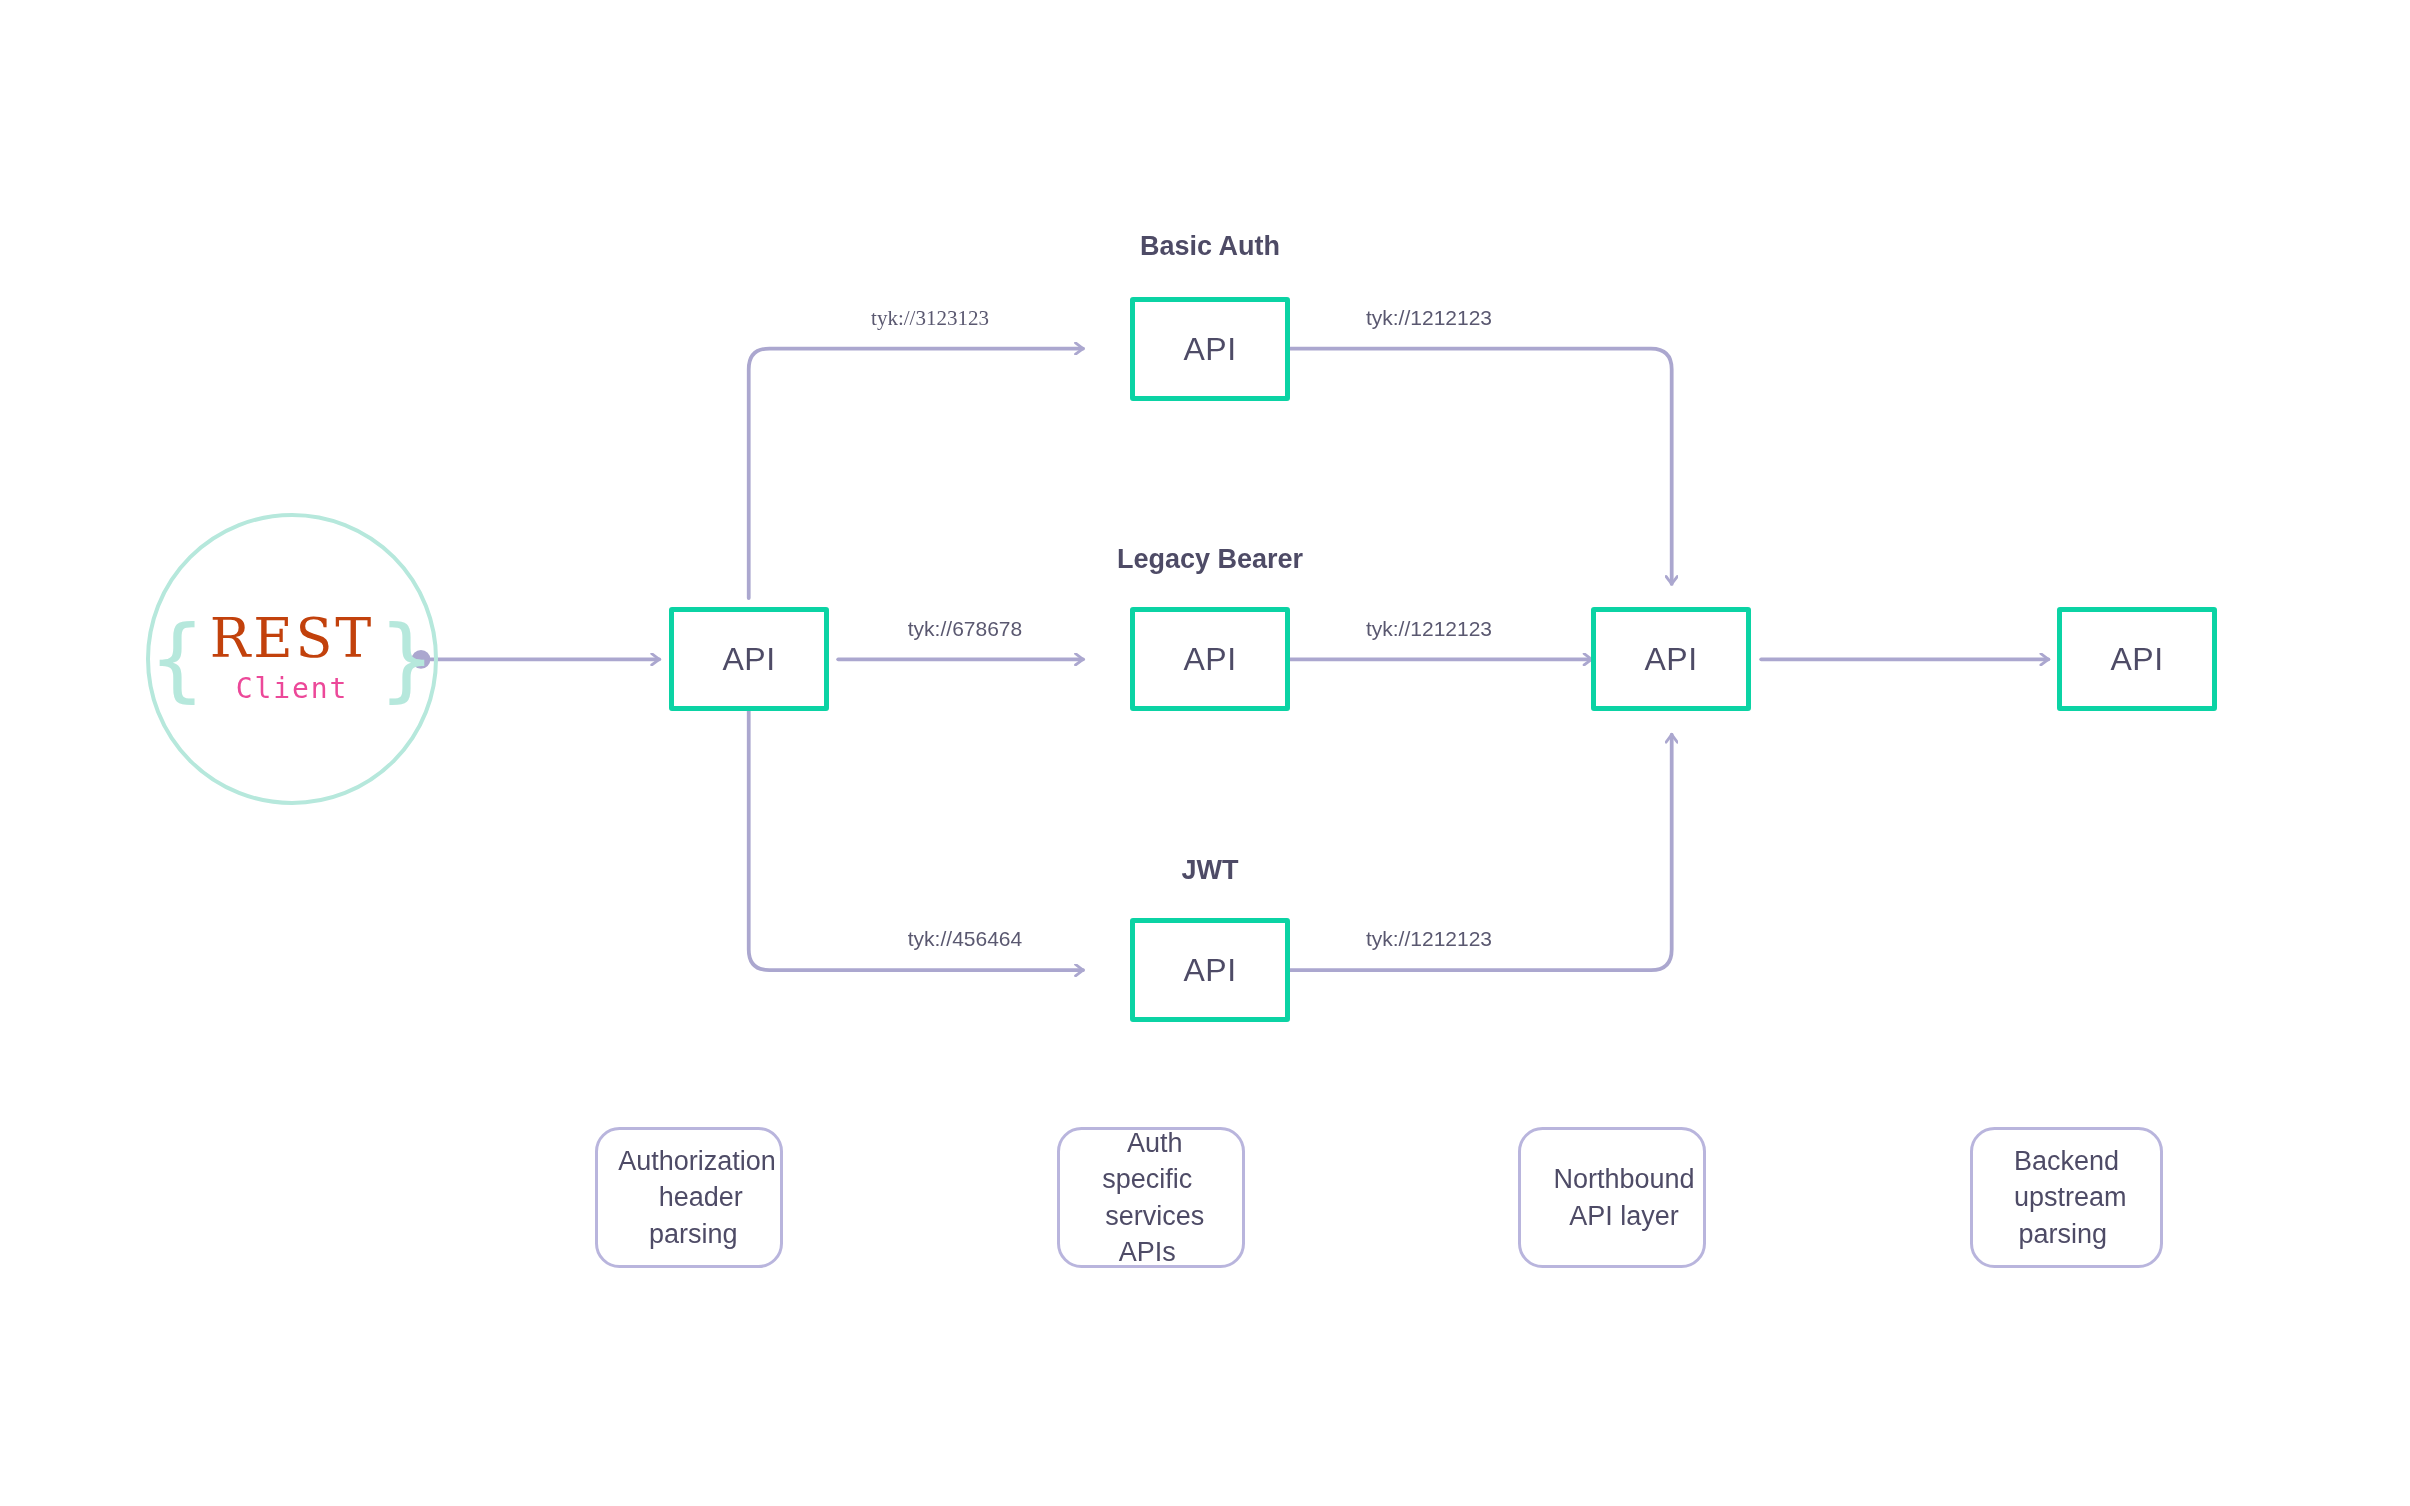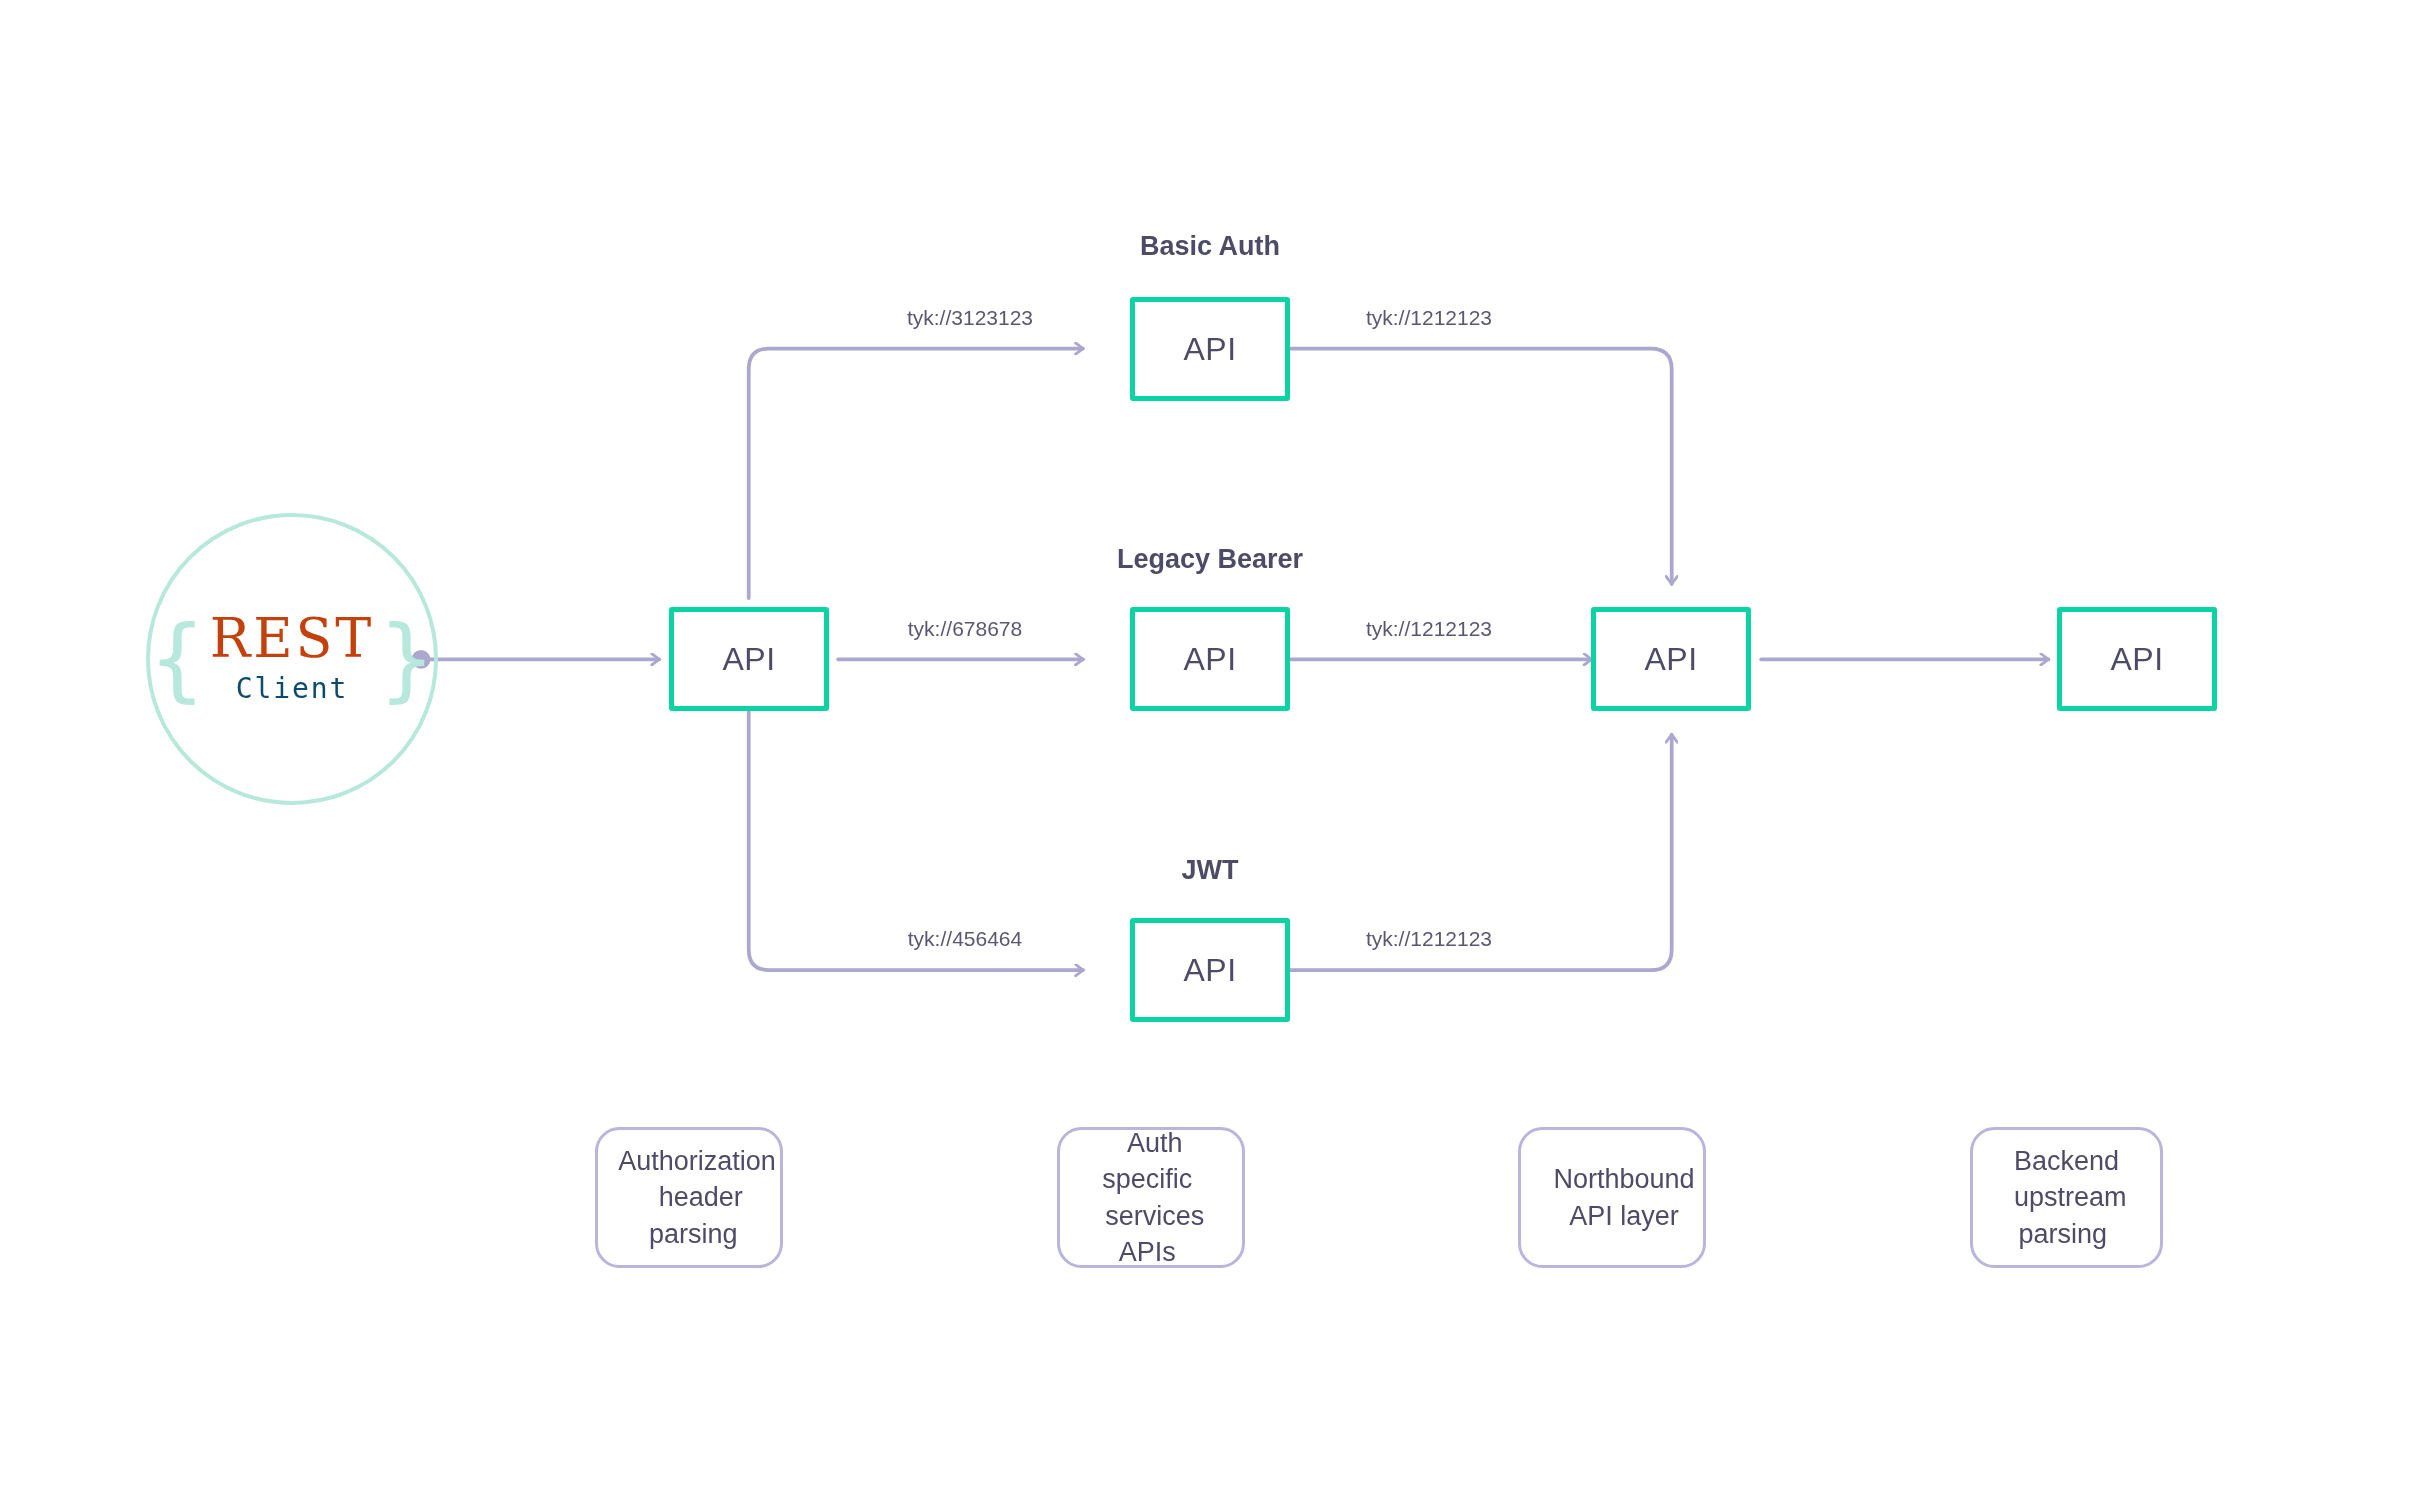--- a/index.html
+++ b/index.html
@@ -67,21 +67,21 @@
     font-family: "DejaVu Serif", serif;
     font-size: 54px;
     letter-spacing: 2.8px;
     color: #c2410c;
     line-height: 1.05;
   }
   .rest-sub {
     font-family: "DejaVu Sans Mono", monospace;
     font-size: 28px;
     letter-spacing: 1.9px;
-    color: #0c4a6e;
+    color: #ec4899;
     line-height: 1.3;
     margin-top: 3.8px;
   }
 
   
   .api-node {
     position: absolute;
     width: 160px;
     height: 104px;
     box-sizing: border-box;
@@ -211,21 +211,21 @@
   </div>
 
   <div class="api-node" style="left:1591px; top:607px;">
     <span>API</span>
   </div>
 
   <div class="api-node" style="left:2057px; top:607px;">
     <span>API</span>
   </div>
 
-  <div class="edge-label" style="left:970px; top:306px;">tyk://3123123</div>
+  <div class="edge-label" style="left:930px; top:306px;font-family:Liberation Serif, serif;">tyk://3123123</div>
   <div class="edge-label" style="left:965px; top:617px;text-align:right;">tyk://678678</div>
   <div class="edge-label" style="left:965px; top:927px;">tyk://456464</div>
   <div class="edge-label" style="left:1429px; top:306px;">tyk://1212123</div>
   <div class="edge-label" style="left:1429px; top:617px;">tyk://1212123</div>
   <div class="edge-label" style="left:1429px; top:927px;">tyk://1212123</div>
 
   <div class="legend-box" style="left:595px; top:1127px;padding-left:16px;">
     <span>
       <span>Authorization</span><br>
       <span>header parsing</span>

